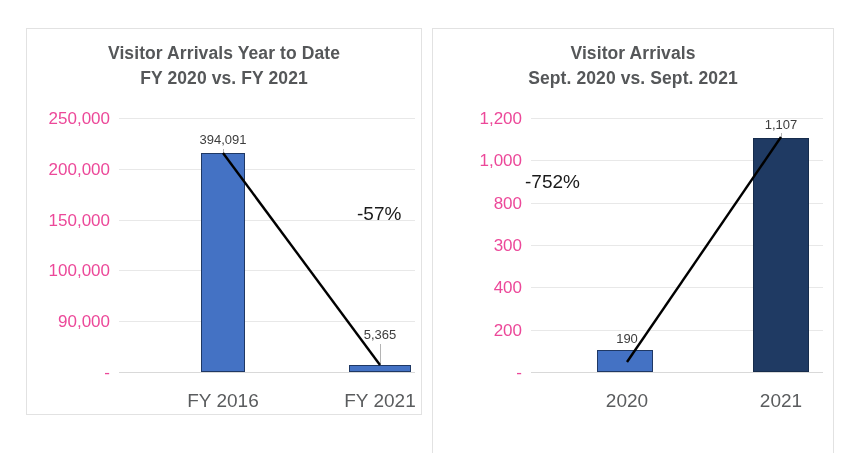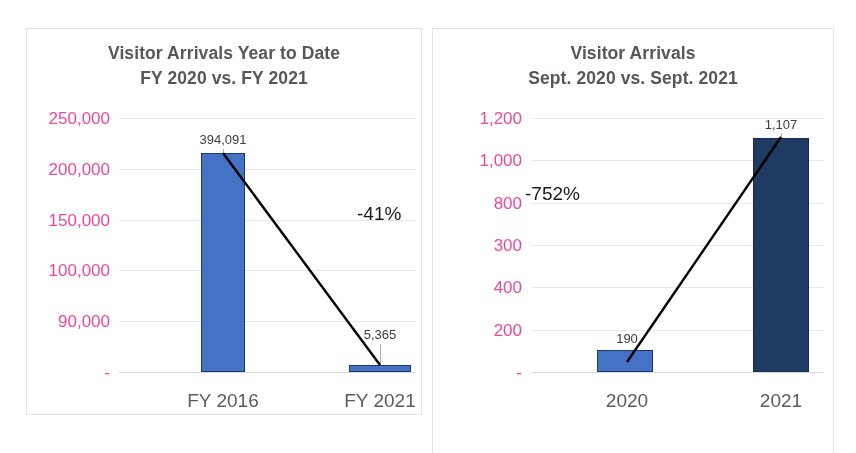--- a/index.html
+++ b/index.html
@@ -174,21 +174,21 @@
       <div class="bar-label" style="left:104px; top:14px;">394,091</div>
       <div class="leader" style="left:104px; top:31px; height:5px;"></div>
 
       <div class="bar-label" style="left:261px; top:209px;">5,365</div>
       <div class="leader" style="left:261px; top:226px; height:21px;"></div>
 
       <svg class="connector" viewBox="0 0 296 254" preserveAspectRatio="none">
         <line x1="104" y1="35" x2="261" y2="247" stroke="#000000" stroke-width="2.4"></line>
       </svg>
 
-      <div class="callout" style="left:238px; top:86px;">-41%</div>
+      <div class="callout" style="left:238px; top:86px;">-57%</div>
 
       <div class="xtick" style="left:104px;">FY 2016</div>
       <div class="xtick" style="left:261px;">FY 2021</div>
 
     </div>
   </div>
 
   <div class="panel" id="panel-right">
 
     <div class="chart-title">
@@ -219,21 +219,21 @@
 
       <div class="bar-label" style="left:96px; top:213px;">190</div>
 
       <div class="bar-label" style="left:250px; top:-1px;">1,107</div>
       <div class="leader" style="left:250px; top:15px; height:5px;"></div>
 
       <svg class="connector" viewBox="0 0 292 254" preserveAspectRatio="none">
         <line x1="96" y1="244" x2="250" y2="19" stroke="#000000" stroke-width="2.4"></line>
       </svg>
 
-      <div class="callout" style="left:-6px; top:66px;text-align:right;">-752%</div>
+      <div class="callout" style="left:-6px; top:54px;text-align:right;">-752%</div>
 
       <div class="xtick" style="left:96px;">2020</div>
       <div class="xtick" style="left:250px;">2021</div>
 
     </div>
   </div>
 
 </div>
 
 </body></html>

